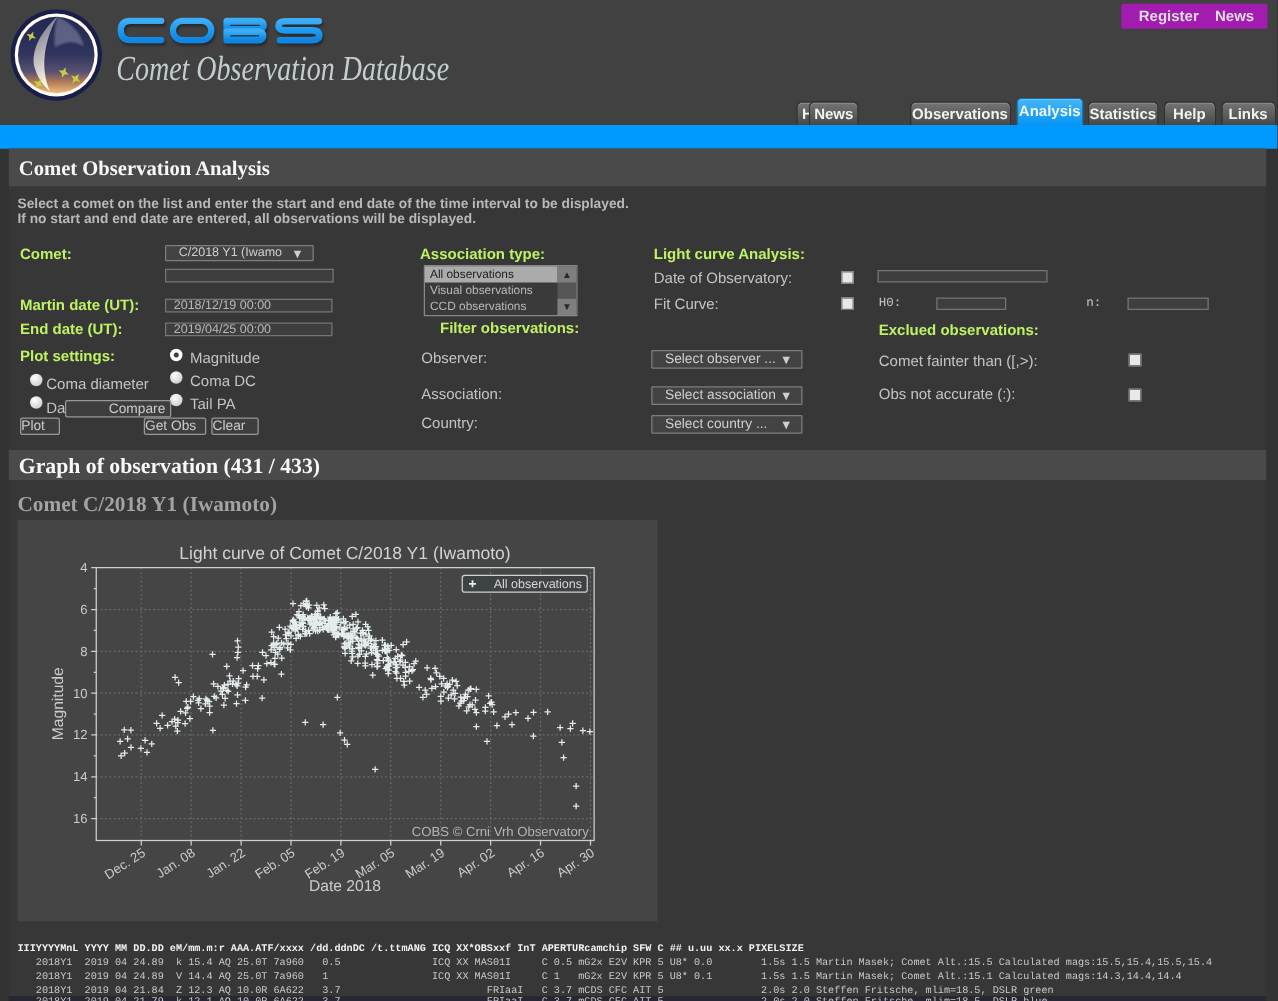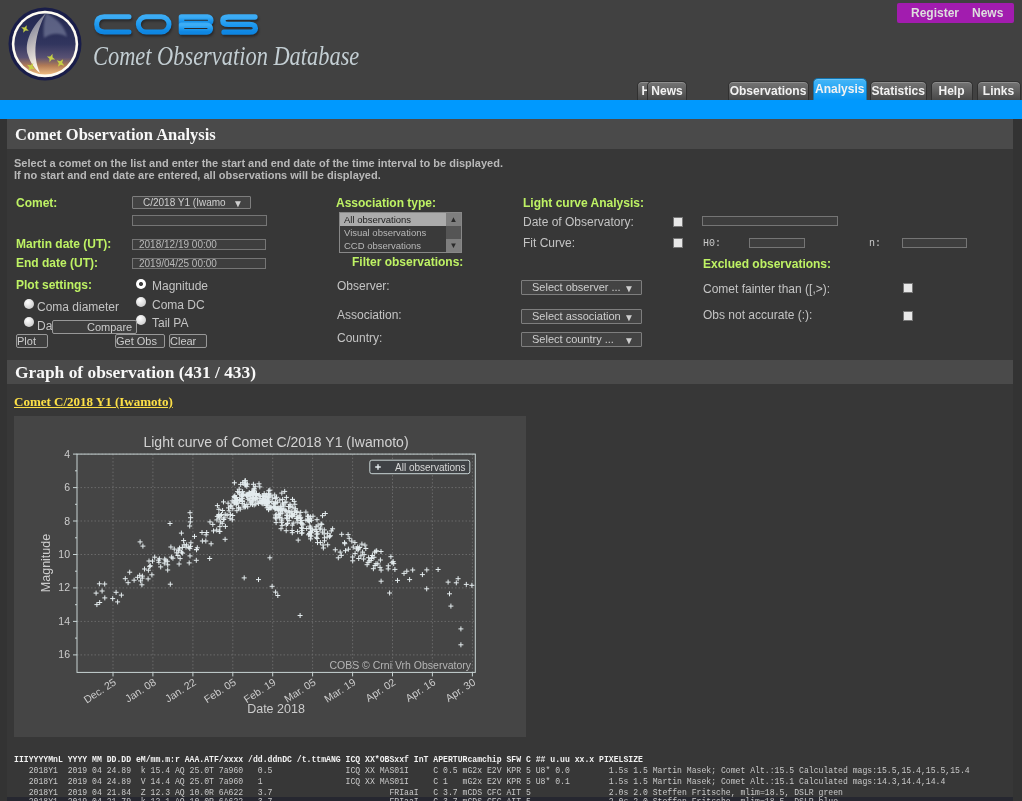--- a/index.html
+++ b/index.html
@@ -156,21 +156,21 @@
 <div class="inp abs" style="left:749px;top:238px;width:42px;height:8px;"></div>
 <div class="abs" style="left:869px;top:238px;font-family:'Liberation Mono',monospace;font-size:10px;color:#c9c9c9;">n:</div>
 <div class="inp abs" style="left:902px;top:238px;width:51px;height:8px;"></div>
 <div class="lbl abs" style="left:703px;top:257px;">Exclued observations:</div>
 <div class="txt abs" style="left:703px;top:282px;">Comet fainter than ([,&gt;):</div>
 <div class="chk abs" style="left:903px;top:283px;"></div>
 <div class="txt abs" style="left:703px;top:308px;">Obs not accurate (:):</div>
 <div class="chk abs" style="left:903px;top:311px;"></div>
 
 <div class="secbar abs" style="top:360px;height:24px;line-height:25px;font-size:17.4px;">Graph of observation (431 / 433)</div>
-<div class="abs" style="left:14px;top:394px;font-family:'Liberation Serif',serif;font-weight:bold;font-size:13px;color:#fde047;text-decoration:underline;">Comet C/2018 Y1 (Iwamoto)</div>
+<div class="abs" style="left:14px;top:394px;font-family:'Liberation Serif',serif;font-weight:bold;font-size:17px;color:#a3a3a3;">Comet C/2018 Y1 (Iwamoto)</div>
 <div id="chartpanel" class="abs"><svg width="512" height="321" viewBox="0 0 512 321">
 <text x="262" y="31" class="ct" text-anchor="middle">Light curve of Comet C/2018 Y1 (Iwamoto)</text>
 <path d="M99.0 38.1V256.4M138.9 38.1V256.4M178.9 38.1V256.4M218.8 38.1V256.4M258.7 38.1V256.4M298.6 38.1V256.4M338.6 38.1V256.4M378.5 38.1V256.4M418.4 38.1V256.4M458.4 38.1V256.4M63 38.1H461.3M63 71.6H461.3M63 105.0H461.3M63 138.5H461.3M63 171.9H461.3M63 205.4H461.3M63 238.9H461.3" class="grid"></path>
 <rect x="63" y="38.1" width="398.3" height="218.3" class="frame"></rect>
 <path d="M99.0 256.4v4" class="ax"></path>
       <text x="103.0" y="268.0" class="tl" transform="rotate(-33 103.0 268.0)" text-anchor="end">Dec. 25</text>
       <path d="M138.9 256.4v4" class="ax"></path>
       <text x="142.9" y="268.0" class="tl" transform="rotate(-33 142.9 268.0)" text-anchor="end">Jan. 08</text>
       <path d="M178.9 256.4v4" class="ax"></path>
       <text x="182.9" y="268.0" class="tl" transform="rotate(-33 182.9 268.0)" text-anchor="end">Jan. 22</text>

